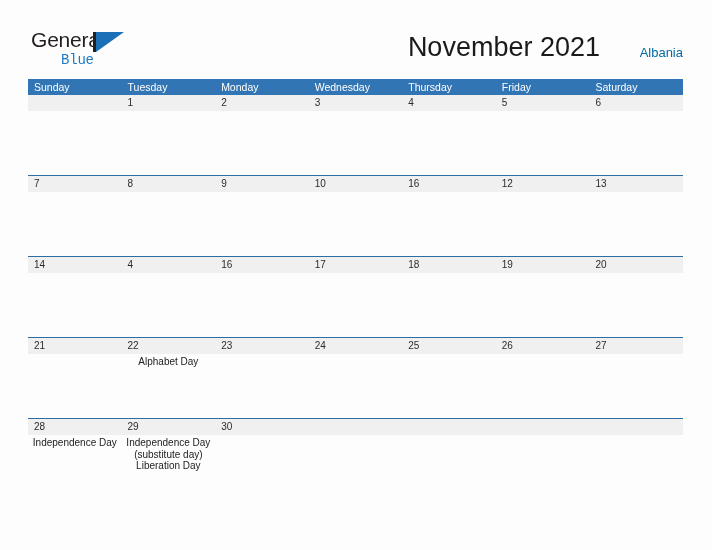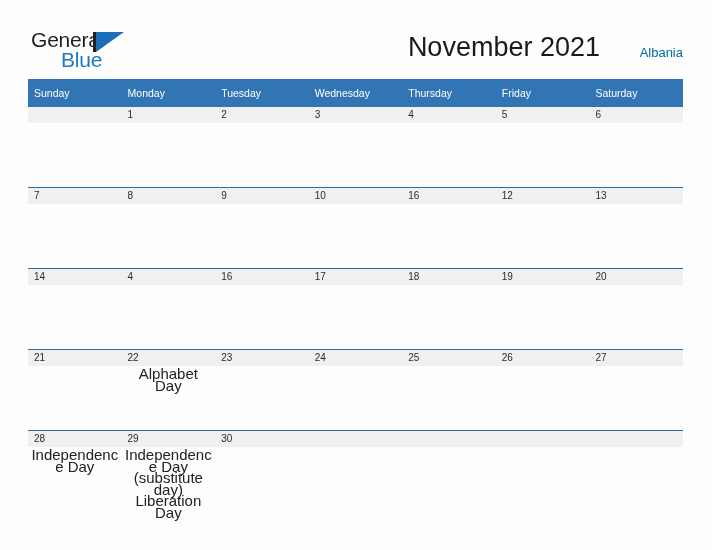--- a/index.html
+++ b/index.html
@@ -44,25 +44,25 @@
     font-size: 21px;
     color: #231f20;
     letter-spacing: -0.2px;
     line-height: 22px;
     font-family: "Liberation Sans", sans-serif;
   }
   .logo-blue {
     position: absolute;
     left: 30px;
     top: 20px;
-    font-size: 21px;
+    font-size: 14px;
     color: #1f7ac4;
     letter-spacing: -0.2px;
     line-height: 22px;
-    font-family: Liberation Sans, sans-serif;
+    font-family: Liberation Mono, monospace;
   }
   .logo-bar {
     position: absolute;
     left: 62px;
     top: 3px;
     width: 3px;
     height: 20px;
     background: #231f20;
   }
   .logo-flag {
@@ -101,23 +101,22 @@
   .calendar {
     position: absolute;
     left: 28px;
     top: 79px;
     width: 655px;
   }
 
   .dow-row {
     display: flex;
     width: 655px;
-    height: 28px;
+    height: 16px;
     background: #3175b5;
-    align-items: center;
   }
   .dow-cell {
     width: 93.571px;
     box-sizing: border-box;
     padding-left: 6px;
     color: #ffffff;
     font-size: 10.5px;
     line-height: 17px;
     white-space: nowrap;
     overflow: hidden;
@@ -149,21 +148,21 @@
 
   .ev-row {
     display: flex;
     width: 655px;
   }
   .ev-cell {
     width: 93.571px;
     box-sizing: border-box;
     padding: 2px 2px 0 2px;
     text-align: center;
-    font-size: 15px;
+    font-size: 10px;
     line-height: 11.6px;
     color: #222222;
     word-wrap: break-word;
   }
   .ev-item {
     display: block;
   }
 
   .week-h1 .ev-row { height: 64px; }
   .week-h2 .ev-row { height: 64px; }
@@ -188,22 +187,22 @@
     <div class="title">November 2021</div>
 
     <div class="country">Albania</div>
 
   </div>
 
   <div class="calendar">
 
     <div class="dow-row">
       <div class="dow-cell">Sunday</div>
+      <div class="dow-cell">Tuesday</div>
       <div class="dow-cell">Monday</div>
-      <div class="dow-cell">Tuesday</div>
       <div class="dow-cell">Wednesday</div>
       <div class="dow-cell">Thursday</div>
       <div class="dow-cell">Friday</div>
       <div class="dow-cell">Saturday</div>
     </div>
 
     <div id="weeks-container">
         <div class="week week-h1">
           <div class="num-row">
             <div class="num-cell"></div>

